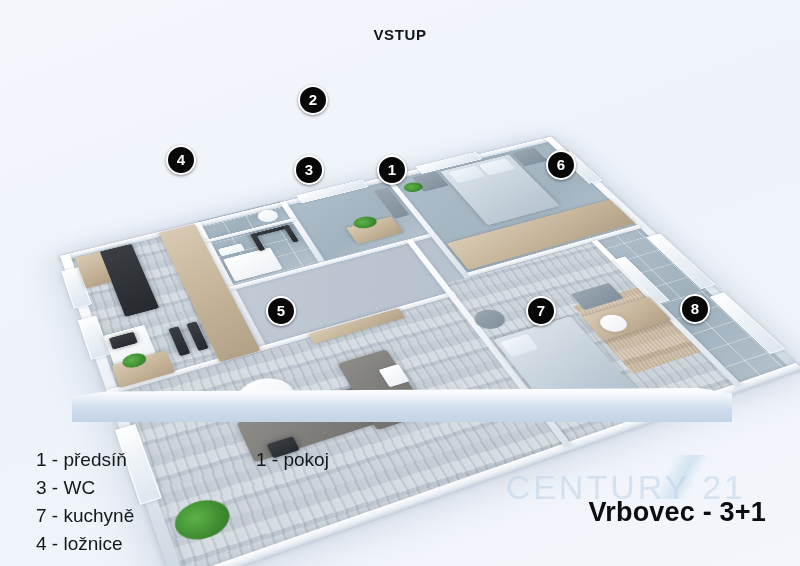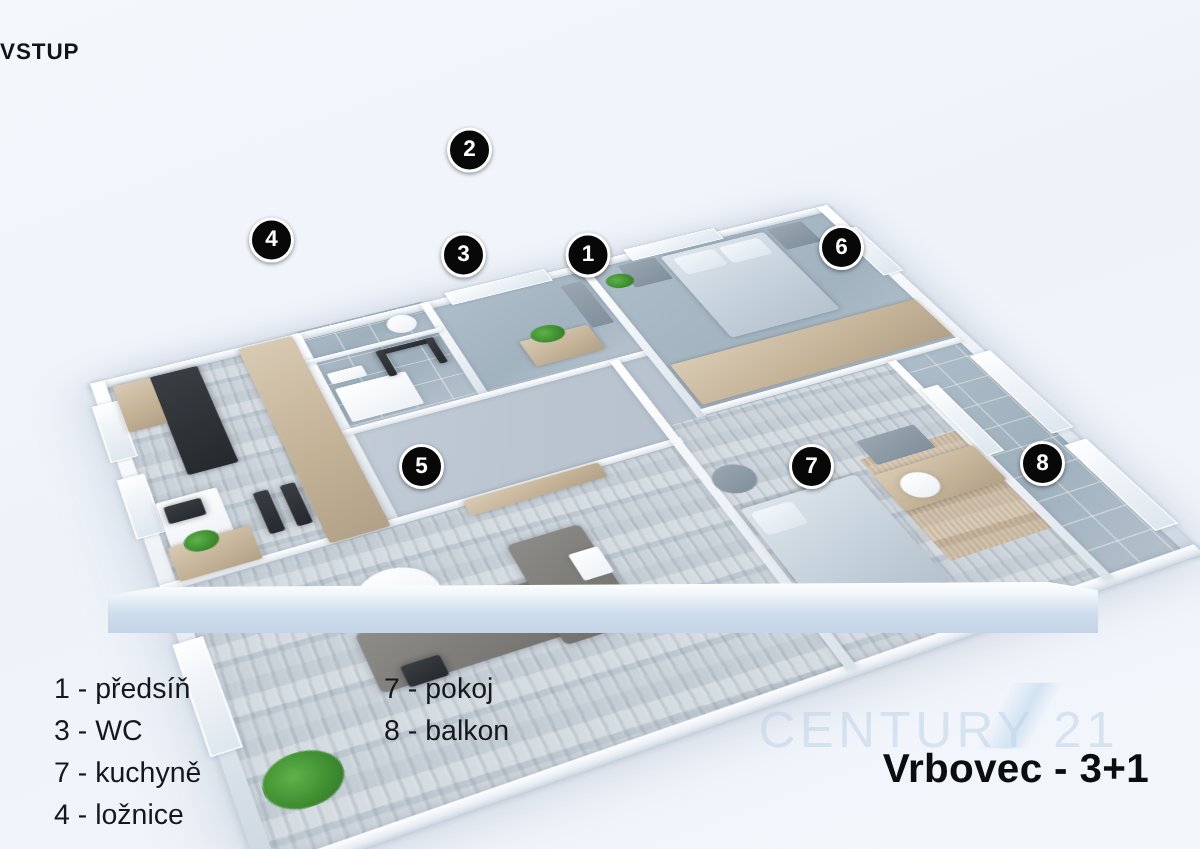--- a/index.html
+++ b/index.html
@@ -20,21 +20,21 @@
     background: linear-gradient(160deg, #f4f7fc 0%, #eef3fa 45%, #f3f6fb 100%);
     overflow: hidden;
   }
 
   
   .vstup-label {
     position: absolute;
     left: 0;
     top: 26px;
     width: 800px;
-    text-align: left;
+    text-align: center;
     font-size: 15px;
     font-weight: bold;
     letter-spacing: 0.6px;
     color: #111418;
   }
 
   
   .stage {
     position: absolute;
     left: 0;
@@ -313,21 +313,20 @@
   <div class="badge" style="left:266px; top:296px;">5</div>
   <div class="badge" style="left:546px; top:150px;">6</div>
   <div class="badge" style="left:526px; top:296px;">7</div>
   <div class="badge" style="left:680px; top:294px;">8</div>
 
   <div class="legend">
     <div class="legend-item">1 - předsíň</div>
     <div class="legend-item">3 - WC</div>
     <div class="legend-item">7 - kuchyně</div>
     <div class="legend-item">4 - ložnice</div>
-    <div class="legend-item">7 - pokoj</div>
-    <div class="legend-item">8 - balkon</div>
+    <div class="legend-item">1 - pokoj</div>
   </div>
 
   <div class="wm-swoosh"></div>
   <div class="watermark">CENTURY 21</div>
   <div class="title">Vrbovec - 3+1</div>
 
 </div>
 
 </body></html>

